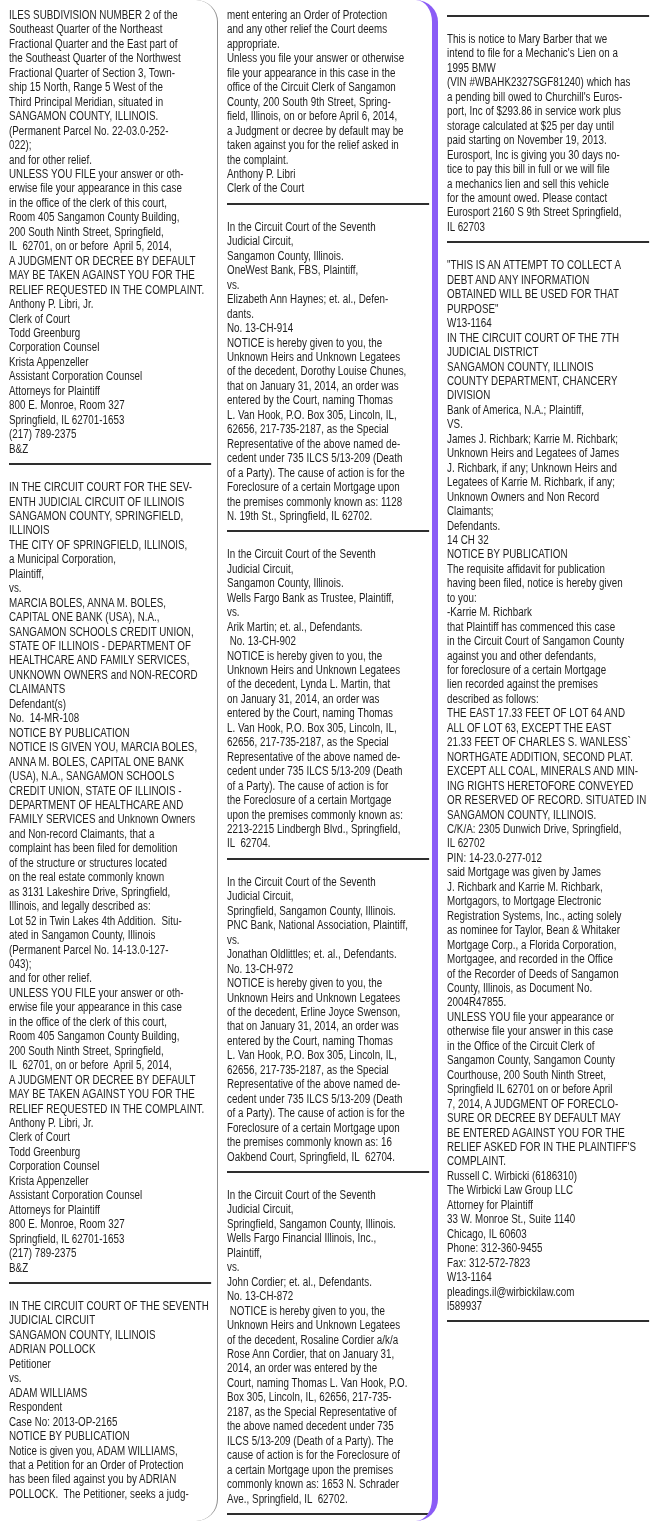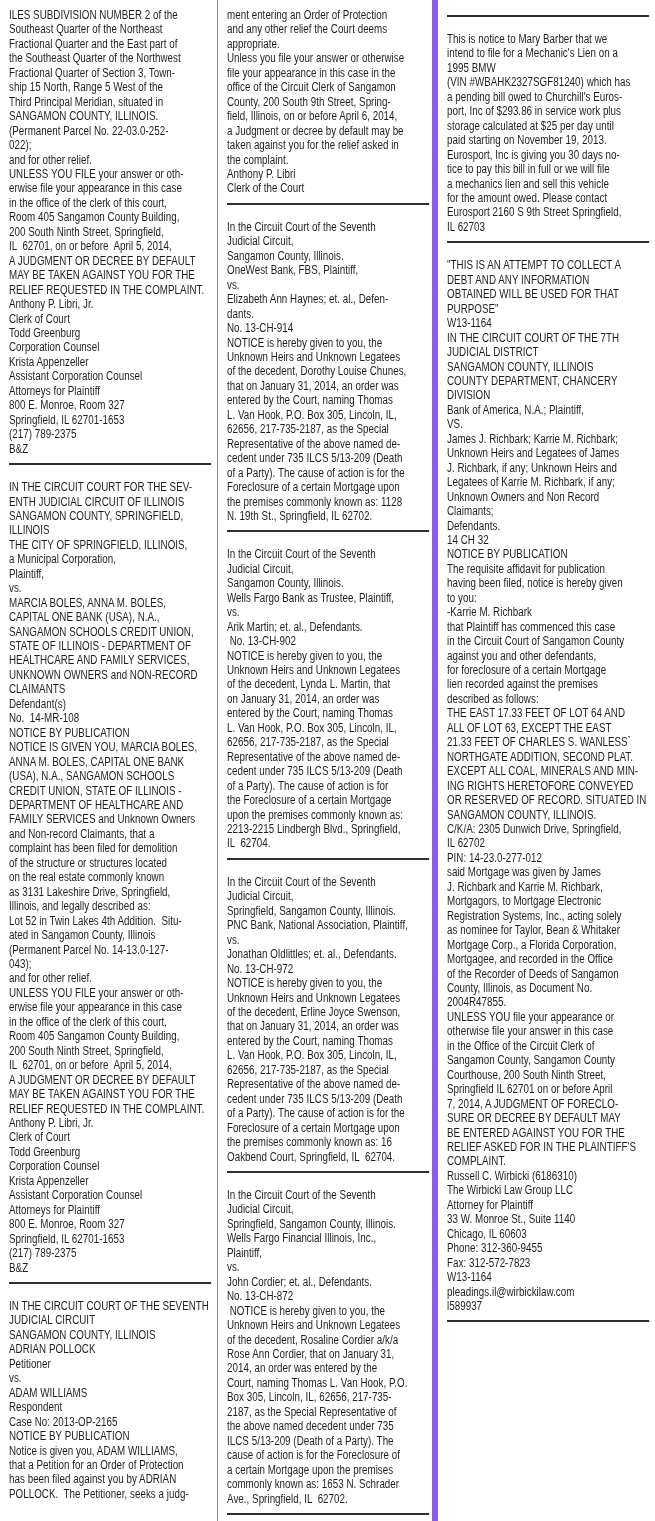--- a/index.html
+++ b/index.html
@@ -17,20 +17,21 @@
     width: 655px;
     height: 1521px;
     display: flex;
     background: #ffffff;
   }
   .col {
     box-sizing: border-box;
     overflow: hidden;
     padding: 8px 0 0 9px;
     height: 1521px;
+    border-radius: 22px;
   }
   .col-1 { width: 218px; border-right: 1px solid #8b8b8b; }
   .col-2 { width: 220px; border-right: 6px solid #8b5cf6; }
   .col-3 { width: 217px; }
   .scale {
     width: 256px;
     transform: scaleX(0.815);
     transform-origin: 0 0;
   }
   .line {

